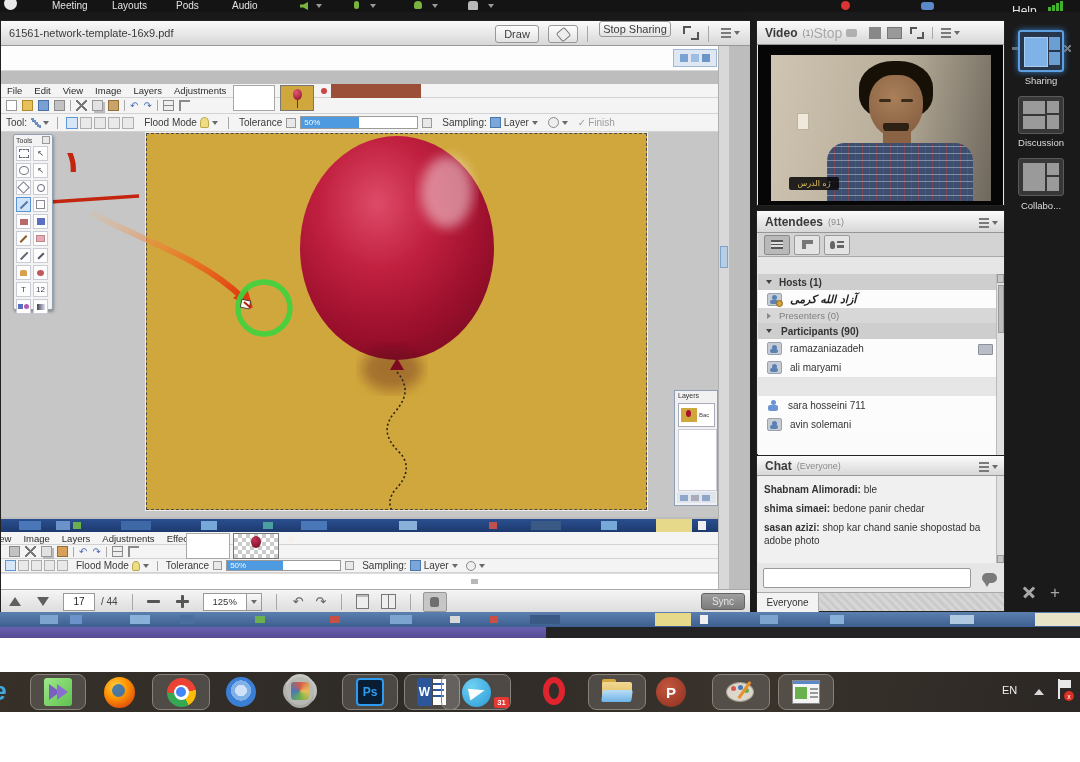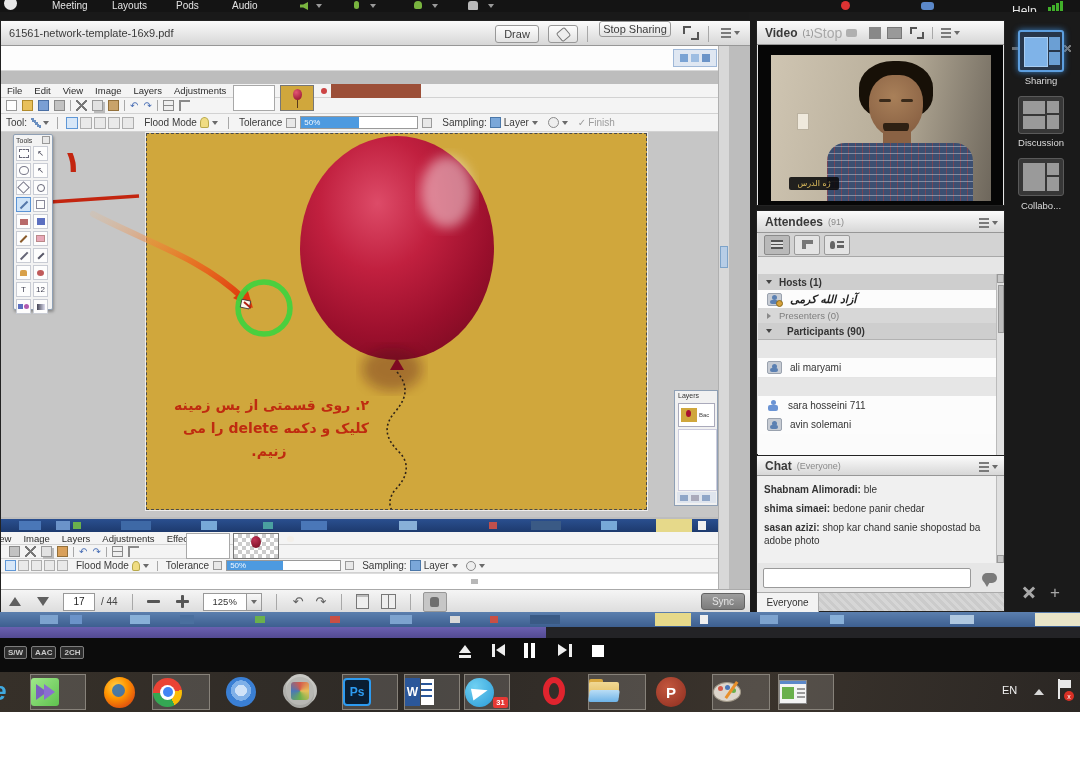--- a/index.html
+++ b/index.html
@@ -27,21 +27,21 @@
   .tool-cell{width:15px;height:15px;background:#fdfdfd;border:1px solid #c9ccd4;box-sizing:border-box;display:flex;align-items:center;justify-content:center;font-size:8px;color:#445}
   .tool-cell.sel{background:#cfe4f8;border:1px solid #5b94d6}
   .prow{background:#fcfcfc;border-bottom:1px solid #e4e4e4;display:flex;align-items:center;font-size:10px;color:#333}
   .picon{width:13px;height:11px;margin:0 8px 0 9px;position:relative;background:#c7ccd4;border:1px solid #9aa2ae;border-radius:2px}
   .picon i{position:absolute;left:3.5px;top:1.5px;width:5px;height:5px;border-radius:50%;background:#5b80b2}
   .picon b{position:absolute;left:2px;top:6px;width:8px;height:4px;border-radius:2px;background:#5b80b2}
   .sec-h{display:flex;align-items:center;font-size:10px;font-weight:bold;color:#333;background:#cecece;border-bottom:1px solid #b2b2b2}
   .chip{font-size:8px;font-weight:bold;color:#c9c9c9;background:#2d2d2d;border:1px solid #7d7d7d;border-radius:2px;padding:1px 3px;margin-right:4px}
   .layout-btn{background:#373737;border:1px solid #5a5a5a;border-radius:3px;box-sizing:border-box}
   .layout-lbl{font-size:9.5px;color:#dcdcdc;text-align:center}
-  .tb-box{position:absolute;top:2px;height:36px;border:1px solid #87827a;border-radius:0;background:rgba(255,255,255,.14);box-sizing:border-box;display:flex;align-items:center;justify-content:flex-start}
+  .tb-box{position:absolute;top:2px;height:36px;border:1px solid #87827a;border-radius:8px;background:rgba(255,255,255,.14);box-sizing:border-box;display:flex;align-items:center;justify-content:center}
 </style>
 </head>
 <body>
 
 <div id="app">
 
   <div class="abs" style="left:0;top:12;width:1080px;height:8px;background:#191919"></div>
   <div class="abs" style="left:0;top:12px;width:1080px;height:8px;background:#191919"></div>
   <div class="abs" style="left:749px;top:12px;width:331px;height:600px;background:#1a1a1a"></div>
 
@@ -215,25 +215,20 @@
           <polygon points="20,72 42,62 40,80" fill="#c3250f"></polygon>
           <path d="M92,82 C150,112 200,126 242,166" fill="none" stroke="url(#orange2)" stroke-width="6" stroke-linecap="round"></path>
           <polygon points="252,176 232,166 246,156" fill="#df3a0c"></polygon>
           <circle cx="263" cy="176" r="26" fill="none" stroke="#3fd23f" stroke-width="5.5" opacity="0.92"></circle>
           <rect x="240" y="168" width="9" height="8" fill="#fdf8ee" stroke="#333" stroke-width="0.8" transform="rotate(12 244 172)"></rect>
           <line x1="243" y1="170" x2="250" y2="176" stroke="#b02010" stroke-width="2"></line>
         </svg>
 
         <div class="abs fa" style="left:62px;top:12px;font-size:30px;font-weight:bold;color:#c3250f">١</div>
 
-        <div class="abs fa" style="left:168px;top:262px;width:200px;text-align:right;font-size:14px;font-weight:bold;color:#bf2b10;line-height:23px">
-          <div>۲. روی قسمتی از پس زمینه</div>
-          <div>کلیک و دکمه  delete  را می</div>
-          <div style="text-align:center">زنیم.</div>
-        </div>
 
         <div class="abs" style="left:12px;top:2px;width:38px;height:174px;background:#f3f3f3;border:1px solid #8fa0b5;border-radius:2px;box-shadow:1px 2px 3px rgba(0,0,0,.3)">
           <div class="flex" style="height:10px;justify-content:space-between;padding:0 2px">
             <span style="font-size:7px;color:#333">Tools</span>
             <i style="width:6px;height:6px;border:1px solid #999;background:#e8e8e8"></i>
           </div>
           <div style="display:grid;grid-template-columns:15px 15px;gap:2px;padding:1px 2px">
             <span class="tool-cell">
                 <i style="width:8px;height:7px;border:1px dashed #667"></i>
               </span>
@@ -511,21 +506,29 @@
           <em style="position:absolute;right:-2px;bottom:-2px;width:5px;height:5px;border-radius:50%;background:#d8a23a;border:1px solid #8a6a1a"></em>
         </span>
       <span class="fa" style="font-size:11px;font-weight:bold;font-style:italic;color:#222">آزاد الله کرمی</span>
     </div>
     <div class="abs sec-h" style="left:1px;top:97px;width:238px;height:15px;background:#d7d7d7;color:#7e7e7e;font-weight:normal;font-size:9.5px">
       <span style="margin-left:9px;width:0;height:0;border-top:3px solid transparent;border-bottom:3px solid transparent;border-left:4px solid #8a8a8a"></span>
       <span style="margin-left:8px">Presenters (0)</span>
     </div>
     <div class="abs sec-h" style="left:1px;top:112px;width:238px;height:16px">
       <span class="caret" style="margin-left:8px;border-top-color:#444"></span>
-      <span style="margin-left:15px">Participants (90)</span>
+      <span style="margin-left:9px">Participants (90)</span>
+    </div>
+    <div class="abs prow" style="left:1px;top:128px;width:238px;height:19px">
+      <span class="picon">
+          <i></i>
+          <b></b>
+        </span>
+      <span>ramazaniazadeh</span>
+      <i class="abs" style="left:220px;top:5px;width:13px;height:9px;background:#b9bec6;border:1px solid #8a919c;border-radius:1px"></i>
     </div>
     <div class="abs prow" style="left:1px;top:147px;width:238px;height:19px">
       <span class="picon">
           <i></i>
           <b></b>
         </span>
       <span>ali maryami</span>
     </div>
     <div class="abs prow" style="left:1px;top:185px;width:238px;height:19px">
       <span class="picon" style="background:none;border:none">
@@ -601,44 +604,20 @@
     <i class="abs" style="left:700px;top:3px;width:8px;height:9px;background:#f0f0f0"></i>
     <i class="abs" style="left:760px;top:3px;width:18px;height:9px;background:#7da3cf"></i>
     <i class="abs" style="left:830px;top:3px;width:14px;height:9px;background:#88b0d8"></i>
     <i class="abs" style="left:950px;top:3px;width:24px;height:9px;background:#b0c8e0"></i>
     <i class="abs" style="left:1035px;top:1px;width:45px;height:13px;background:#e8e4c8"></i>
   </div>
 
   <div class="abs" style="left:0;top:627px;width:1080px;height:11px;background:#232326">
     <i class="abs" style="left:0;top:0;width:546px;height:11px;background:linear-gradient(#6a60b0,#534a92)"></i>
   </div>
-  <div class="abs" style="left:0;top:638px;width:1080px;height:34px;background:#0c0c0c">
-    <div class="abs flex" style="left:4px;top:8px">
-      <span class="chip">S/W</span>
-      <span class="chip">AAC</span>
-      <span class="chip">2CH</span>
-    </div>
-    <span class="abs" style="left:457px;top:6px;width:16px;height:16px">
-      <i style="position:absolute;left:2px;top:1px;width:0;height:0;border-left:6px solid transparent;border-right:6px solid transparent;border-bottom:8px solid #eee"></i>
-      <i style="position:absolute;left:2px;top:11px;width:12px;height:2.5px;background:#eee"></i>
-    </span>
-    <span class="abs" style="left:491px;top:6px;width:16px;height:14px">
-      <i style="position:absolute;left:1px;top:0;width:2.5px;height:13px;background:#eee"></i>
-      <i style="position:absolute;left:5px;top:0;width:0;height:0;border-top:6.5px solid transparent;border-bottom:6.5px solid transparent;border-right:9px solid #eee"></i>
-    </span>
-    <span class="abs" style="left:524px;top:5px;width:14px;height:15px">
-      <i style="position:absolute;left:0;top:0;width:4px;height:15px;background:#fff"></i>
-      <i style="position:absolute;left:7px;top:0;width:4px;height:15px;background:#fff"></i>
-    </span>
-    <span class="abs" style="left:557px;top:6px;width:16px;height:14px">
-      <i style="position:absolute;left:1px;top:0;width:0;height:0;border-top:6.5px solid transparent;border-bottom:6.5px solid transparent;border-left:9px solid #eee"></i>
-      <i style="position:absolute;left:12px;top:0;width:2.5px;height:13px;background:#eee"></i>
-    </span>
-    <span class="abs" style="left:592px;top:7px;width:12px;height:12px;background:#fff"></span>
-  </div>
 
   <div class="abs" style="left:0;top:672px;width:1080px;height:40px;background:linear-gradient(100deg,#363029 0%,#2e2a26 40%,#3a332c 70%,#2b2724 100%)">
 
     <div class="abs" style="left:-8px;top:4px;width:26px;height:32px;overflow:hidden">
       <span style="font-size:26px;font-style:italic;color:#3fa9e0;font-weight:bold">e</span>
     </div>
 
     <div class="tb-box" style="left:30px;width:56px">
       <i style="width:28px;height:28px;border-radius:3px;background:linear-gradient(135deg,#9fe88a,#5fc24f);position:relative">
         <b style="position:absolute;left:5px;top:6px;width:0;height:0;border-top:8px solid transparent;border-bottom:8px solid transparent;border-left:11px solid #7a5fc0"></b>
@@ -673,21 +652,21 @@
       <i style="width:28px;height:28px;border-radius:4px;background:#0a1e33;border:2px solid #2d9bf0;box-sizing:border-box;display:flex;align-items:center;justify-content:center;font-size:12px;font-weight:bold;color:#2d9bf0;font-style:normal">Ps</i>
     </div>
 
     <div class="tb-box" style="left:404px;width:56px">
       <i style="width:30px;height:28px;position:relative">
         <b style="position:absolute;left:0;top:0;width:15px;height:28px;background:#2b579a;display:flex;align-items:center;justify-content:center;color:#fff;font-weight:bold;font-size:12px;font-style:normal">W</b>
         <b style="position:absolute;left:16px;top:1px;width:13px;height:26px;background:#fff;box-shadow:inset 0 -4px 0 #fff;background-image:repeating-linear-gradient(#2b579a 0 2px,#fff 2px 6px);background-position:0 4px;background-size:11px 22px;background-repeat:no-repeat"></b>
       </i>
     </div>
 
-    <div class="tb-box" style="left:464px;width:46px">
+    <div class="tb-box" style="left:441px;width:70px">
       <i style="width:29px;height:29px;border-radius:50%;background:radial-gradient(circle at 35% 30%,#6fd0f2,#2b9cd8);position:relative">
         <b style="position:absolute;left:7px;top:9px;width:0;height:0;border-top:5px solid transparent;border-bottom:7px solid transparent;border-left:16px solid #fff;transform:rotate(-12deg)"></b>
       </i>
       <b style="position:absolute;right:1px;bottom:1px;min-width:15px;height:11px;background:#e53935;border-radius:2px;color:#fff;font-size:7.5px;display:flex;align-items:center;justify-content:center;font-style:normal">31</b>
     </div>
 
     <div class="abs" style="left:536px;top:4px;width:36px;height:34px">
       <i style="display:block;width:22px;height:28px;margin:1px auto;border:6px solid #e0242e;border-radius:50%;box-sizing:border-box"></i>
     </div>
 

